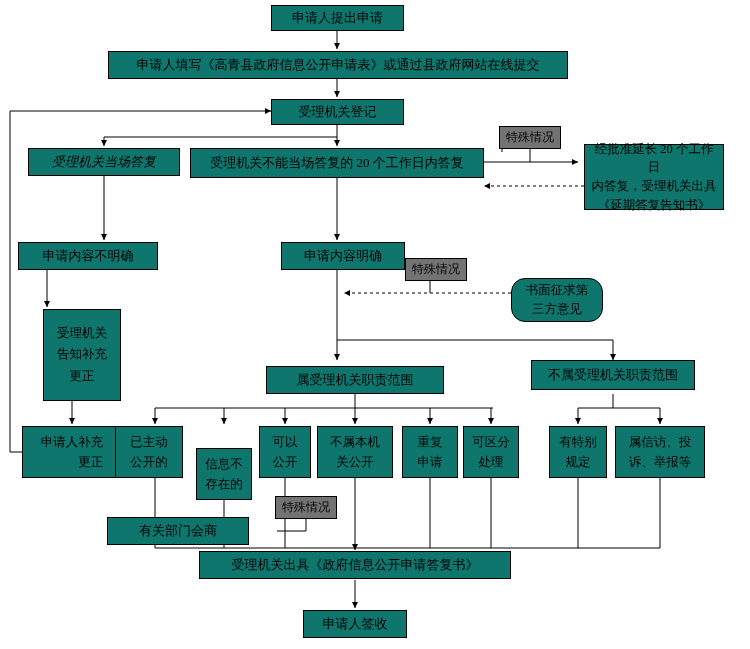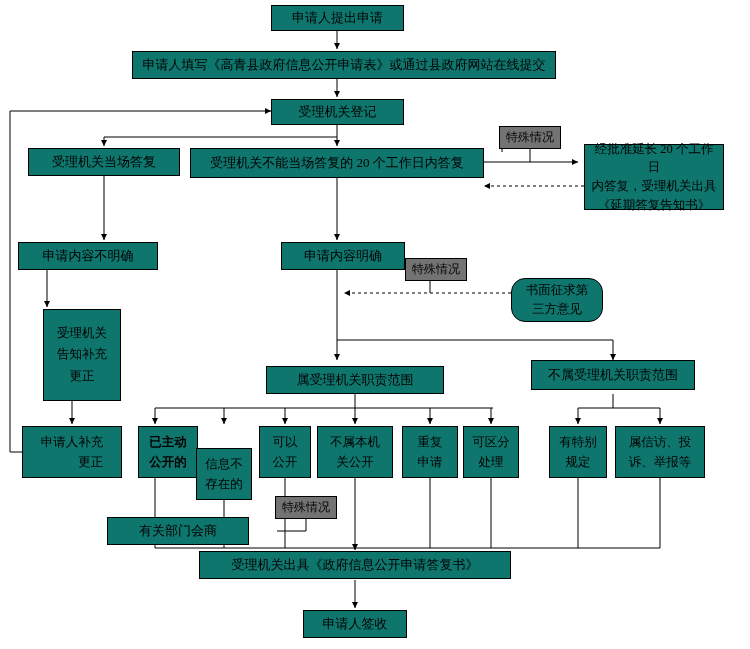--- a/index.html
+++ b/index.html
@@ -124,25 +124,25 @@
       <path d="M248,531 L180,531" stroke-dasharray="3,3" marker-end="url(#ah)"></path>
       <line x1="306" y1="519" x2="306" y2="531"></line>
       <line x1="306" y1="531" x2="277" y2="531"></line>
 
       <line x1="355" y1="580" x2="355" y2="608" marker-end="url(#ah)"></line>
     </g>
   </svg>
 
   <div class="box" style="left:271px; top:5px; width:133px; height:26px;">申请人提出申请</div>
 
-  <div class="box" style="left:108px; top:51px; width:424px; height:28px;margin-left:24px;">申请人填写《高青县政府信息公开申请表》或通过县政府网站在线提交</div>
+  <div class="box" style="left:108px; top:51px; width:460px; height:28px;">申请人填写《高青县政府信息公开申请表》或通过县政府网站在线提交</div>
 
   <div class="box" style="left:271px; top:99px; width:133px; height:26px;">受理机关登记</div>
 
-  <div class="box" style="left:28px; top:148px; width:152px; height:28px;">受理机关当场答复</div>
+  <div class="box" style="left:28px; top:148px; width:152px; height:28px;font-style:italic;">受理机关当场答复</div>
 
   <div class="box" style="left:190px; top:148px; width:294px; height:30px;">受理机关不能当场答复的 20 个工作日内答复</div>
 
   <div class="box small" style="left:584px; top:144px; width:140px; height:66px; line-height:1.5;">经批准延长 20 个工作日
 内答复，受理机关出具
 《延期答复告知书》</div>
 
   <div class="note" style="left:499px; top:126px; width:62px; height:23px;">特殊情况</div>
 
   <div class="box" style="left:18px; top:242px; width:140px; height:28px;">申请内容不明确</div>
@@ -158,21 +158,21 @@
 告知补充
 更正</div>
 
   <div class="box small" style="left:22px; top:426px; width:100px; height:52px; line-height:1.6;text-align:right;">申请人补充
 更正</div>
 
   <div class="box" style="left:266px; top:366px; width:178px; height:28px;">属受理机关职责范围</div>
 
   <div class="box" style="left:531px; top:360px; width:164px; height:30px;">不属受理机关职责范围</div>
 
-  <div class="box small" style="left:138px; top:426px; width:60px; height:52px; line-height:1.6;font-weight:bold;">已主动
+  <div class="box small" style="left:115px; top:426px; width:68px; height:52px; line-height:1.6;">已主动
 公开的</div>
 
   <div class="box small" style="left:196px; top:448px; width:56px; height:52px; line-height:1.6;">信息不
 存在的</div>
 
   <div class="box small" style="left:259px; top:426px; width:52px; height:52px; line-height:1.6;">可以
 公开</div>
 
   <div class="box small" style="left:317px; top:426px; width:76px; height:52px; line-height:1.6;">不属本机
 关公开</div>

